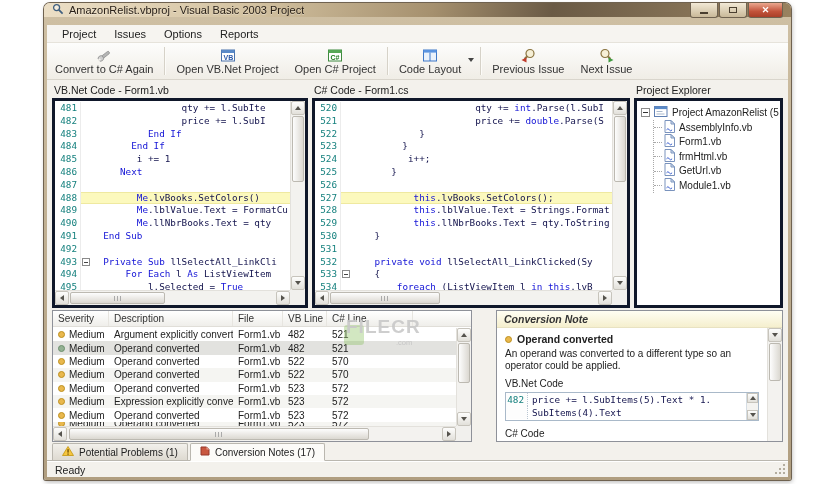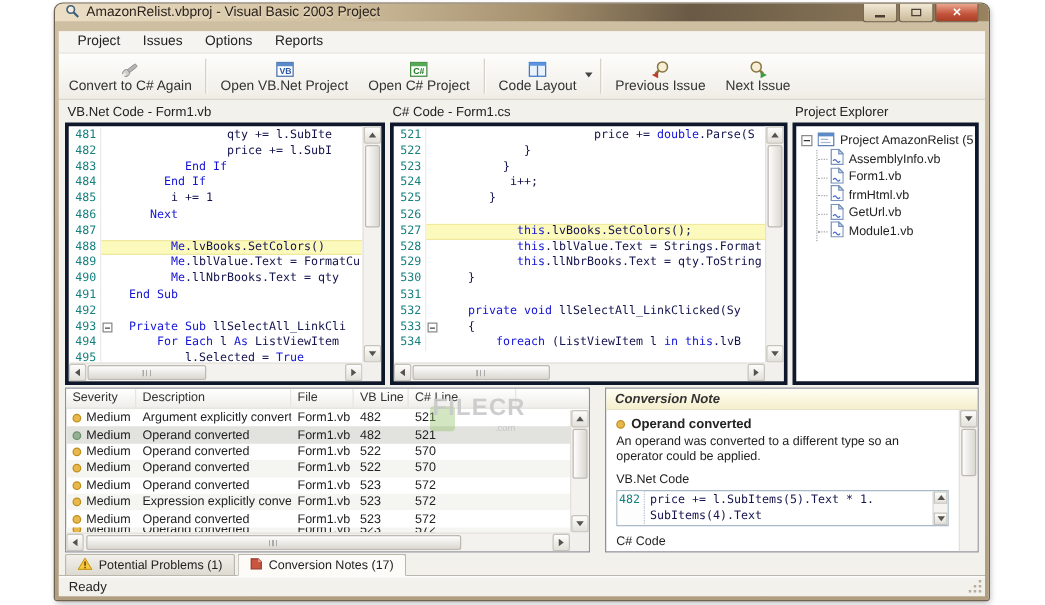--- a/index.html
+++ b/index.html
@@ -19,21 +19,21 @@
   .wbtn{width:28px;height:15px;border:1px solid #6f6250;border-top:none;border-radius:0 0 3px 3px;
     background:linear-gradient(#f2e9d6,#c9b999);display:flex;align-items:center;justify-content:center;color:#4a3f30;}
   .wbtn.close{width:35px;background:linear-gradient(#eba88f,#c2523a 60%,#a93f28);color:#fff;font-size:9px;font-weight:bold;}
   .glyph-min{width:8px;height:2px;background:#4a3f30;margin-top:5px;}
   .glyph-max{width:8px;height:6px;border:1.5px solid #4a3f30;}
 
   .client{position:absolute;left:3px;right:3px;top:22px;bottom:3px;background:#f3f1ec;
     display:flex;flex-direction:column;overflow:hidden;}
 
   
-  .menubar{flex:0 0 18px;display:flex;padding:0 6px;background:#f6f4f0;
+  .menubar{flex:0 0 18px;display:flex;align-items:center;padding:0 6px;background:#f6f4f0;
     border-bottom:1px solid #e6e3db;font-size:11px;color:#222;}
   .menu-item{padding:2px 9px;cursor:default;}
   .toolbar{flex:0 0 37px;display:flex;align-items:stretch;padding:1px 0;
     background:linear-gradient(#fdfdfc,#f0ede6);border-bottom:1px solid #d9d5cc;}
   .tbtn{display:flex;flex-direction:column;align-items:center;justify-content:center;gap:0px;
     padding:1px 8px;font-size:11px;color:#333;position:relative;cursor:default;}
   .tbtn.has-dd{padding-right:16px;}
   .tbtn .dd{position:absolute;right:3px;top:14px;width:0;height:0;border:3px solid transparent;border-top:4px solid #444;}
   .tsep{width:1px;background:#d6d2c8;margin:3px 3px;box-shadow:1px 0 0 #fcfbf8;}
   .tbtn .ticon{height:16px;display:flex;align-items:flex-end;}
@@ -83,21 +83,21 @@
   
   .tree{font-size:10px;color:#222;padding:4px 2px 0 4px;}
   .troot{display:flex;align-items:center;gap:4px;height:15px;white-space:nowrap;}
   .expander{width:9px;height:9px;border:1px solid #8b8b8b;background:#fff;position:relative;flex:0 0 9px;}
   .expander::after{content:"";position:absolute;left:1px;top:3px;width:5px;height:1px;background:#333;}
   .tchildren{margin-left:12px;border-left:1px dotted #a8a8a8;}
   .titem{display:flex;align-items:center;gap:4px;height:14.5px;padding-left:10px;position:relative;white-space:nowrap;}
   .titem::before{content:"";position:absolute;left:0;top:7px;width:8px;border-top:1px dotted #a8a8a8;}
 
   
-  .bottom{flex:0 0 134px;display:flex;gap:12px;padding:2px 5px 0 5px;}
+  .bottom{flex:0 0 134px;display:flex;gap:24px;padding:2px 5px 0 5px;}
   .issues-box{flex:0 0 420px;border:1px solid #8e9199;background:#fff;position:relative;overflow:hidden;}
   .issues-head{display:flex;height:16px;background:linear-gradient(#ffffff,#efeeea);
     border-bottom:1px solid #e0ded8;font-size:10px;color:#333;}
   .th{padding:2px 4px 0 5px;border-right:1px solid #e7e5e0;white-space:nowrap;overflow:hidden;}
   .issues-rows{position:absolute;top:17px;left:0;right:15px;bottom:15px;overflow:hidden;}
   .tr{display:flex;height:13.4px;align-items:center;font-size:10px;color:#222;}
   .tr.alt{background:#f5f5f2;}
   .tr.selected{background:#e2e2df;}
   .tr.partial{height:4px;overflow:hidden;}
   .td{padding:0 4px 0 5px;white-space:nowrap;overflow:hidden;}
@@ -282,20 +282,21 @@
               </div>
           </div>
           <div class="sb-corner"></div>
         </div>
       </div>
 
       <div class="panel cs-panel">
         <div class="panel-title">C# Code - Form1.cs</div>
         <div class="panel-box">
           <div class="code-area" id="cs-lines">
+              <div class="cl"><span class="ln">520</span><span class="om"></span><span class="ct"><span class="p">                      qty += </span><span class="k">int</span><span class="p">.Parse(l.SubI</span></span></div>
               <div class="cl"><span class="ln">521</span><span class="om"></span><span class="ct"><span class="p">                      price += </span><span class="k">double</span><span class="p">.Parse(S</span></span></div>
               <div class="cl"><span class="ln">522</span><span class="om"></span><span class="ct"><span class="p">            }</span></span></div>
               <div class="cl"><span class="ln">523</span><span class="om"></span><span class="ct"><span class="p">         }</span></span></div>
               <div class="cl"><span class="ln">524</span><span class="om"></span><span class="ct"><span class="p">          i++;</span></span></div>
               <div class="cl"><span class="ln">525</span><span class="om"></span><span class="ct"><span class="p">       }</span></span></div>
               <div class="cl"><span class="ln">526</span><span class="om"></span><span class="ct"></span></div>
               <div class="cl hl"><span class="ln">527</span><span class="om"></span><span class="ct"><span class="p">           </span><span class="k">this</span><span class="p">.lvBooks.SetColors();</span></span></div>
               <div class="cl"><span class="ln">528</span><span class="om"></span><span class="ct"><span class="p">           </span><span class="k">this</span><span class="p">.lblValue.Text = Strings.Format</span></span></div>
               <div class="cl"><span class="ln">529</span><span class="om"></span><span class="ct"><span class="p">           </span><span class="k">this</span><span class="p">.llNbrBooks.Text = qty.ToString</span></span></div>
               <div class="cl"><span class="ln">530</span><span class="om"></span><span class="ct"><span class="p">    }</span></span></div>

